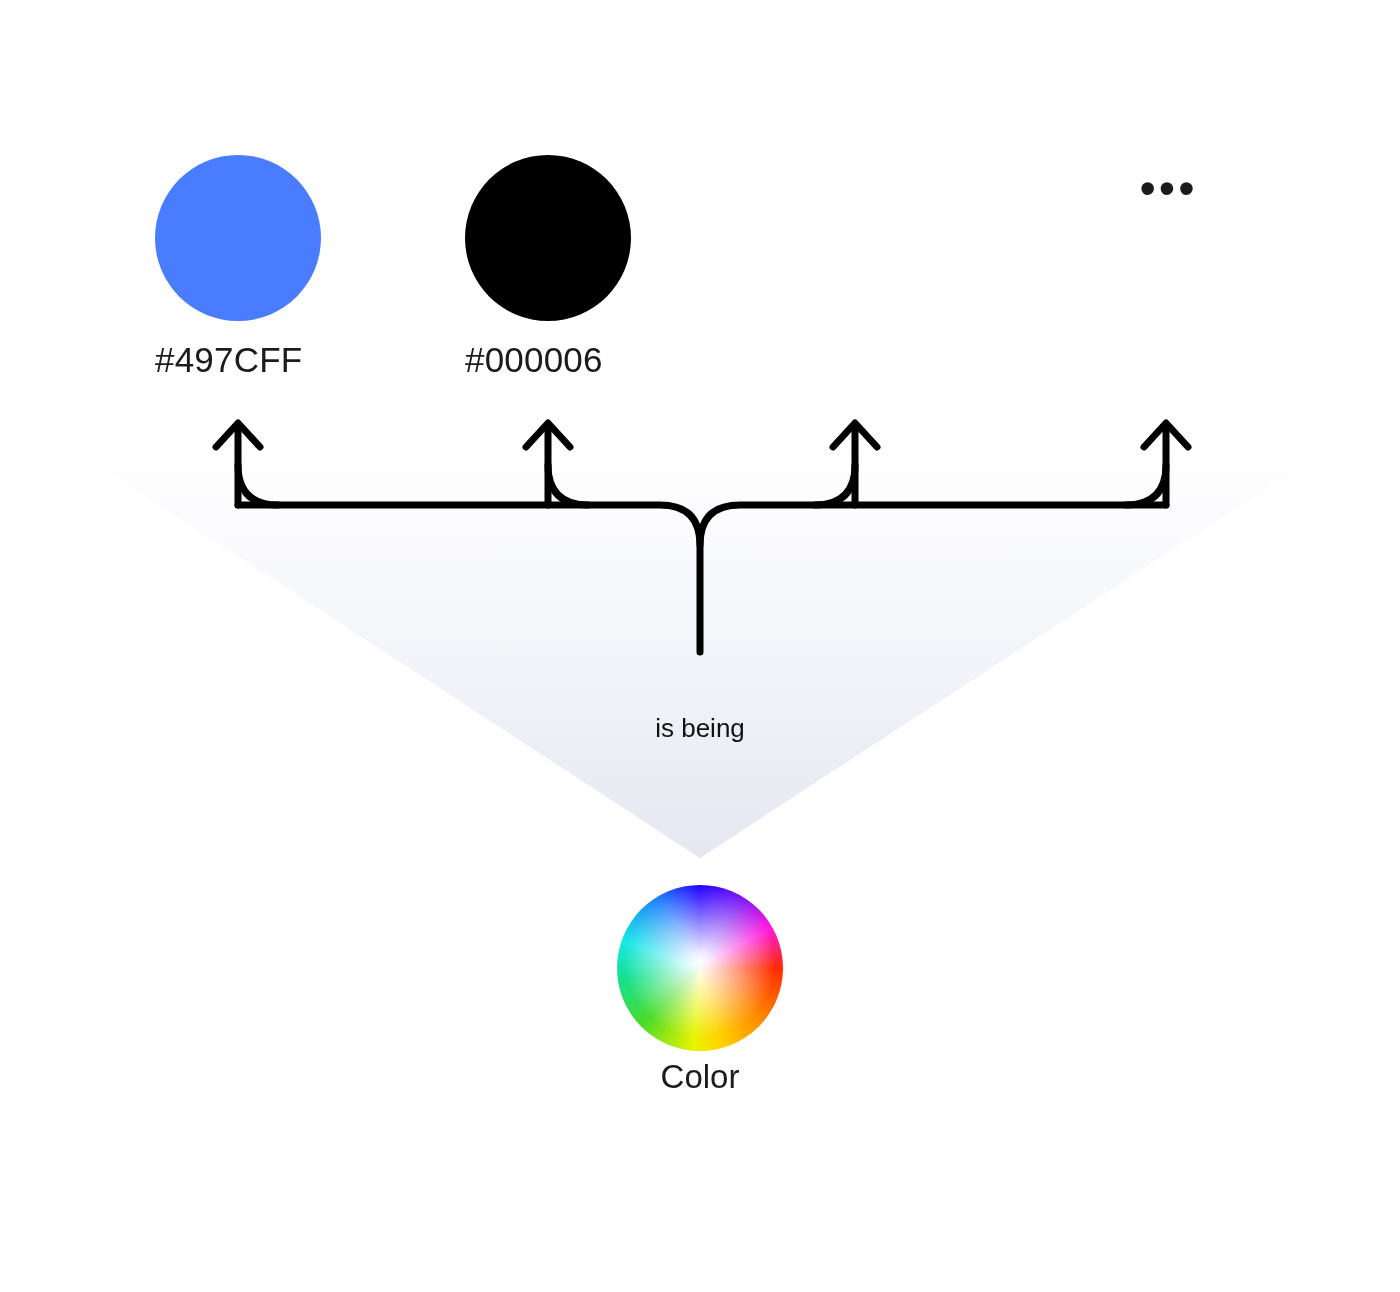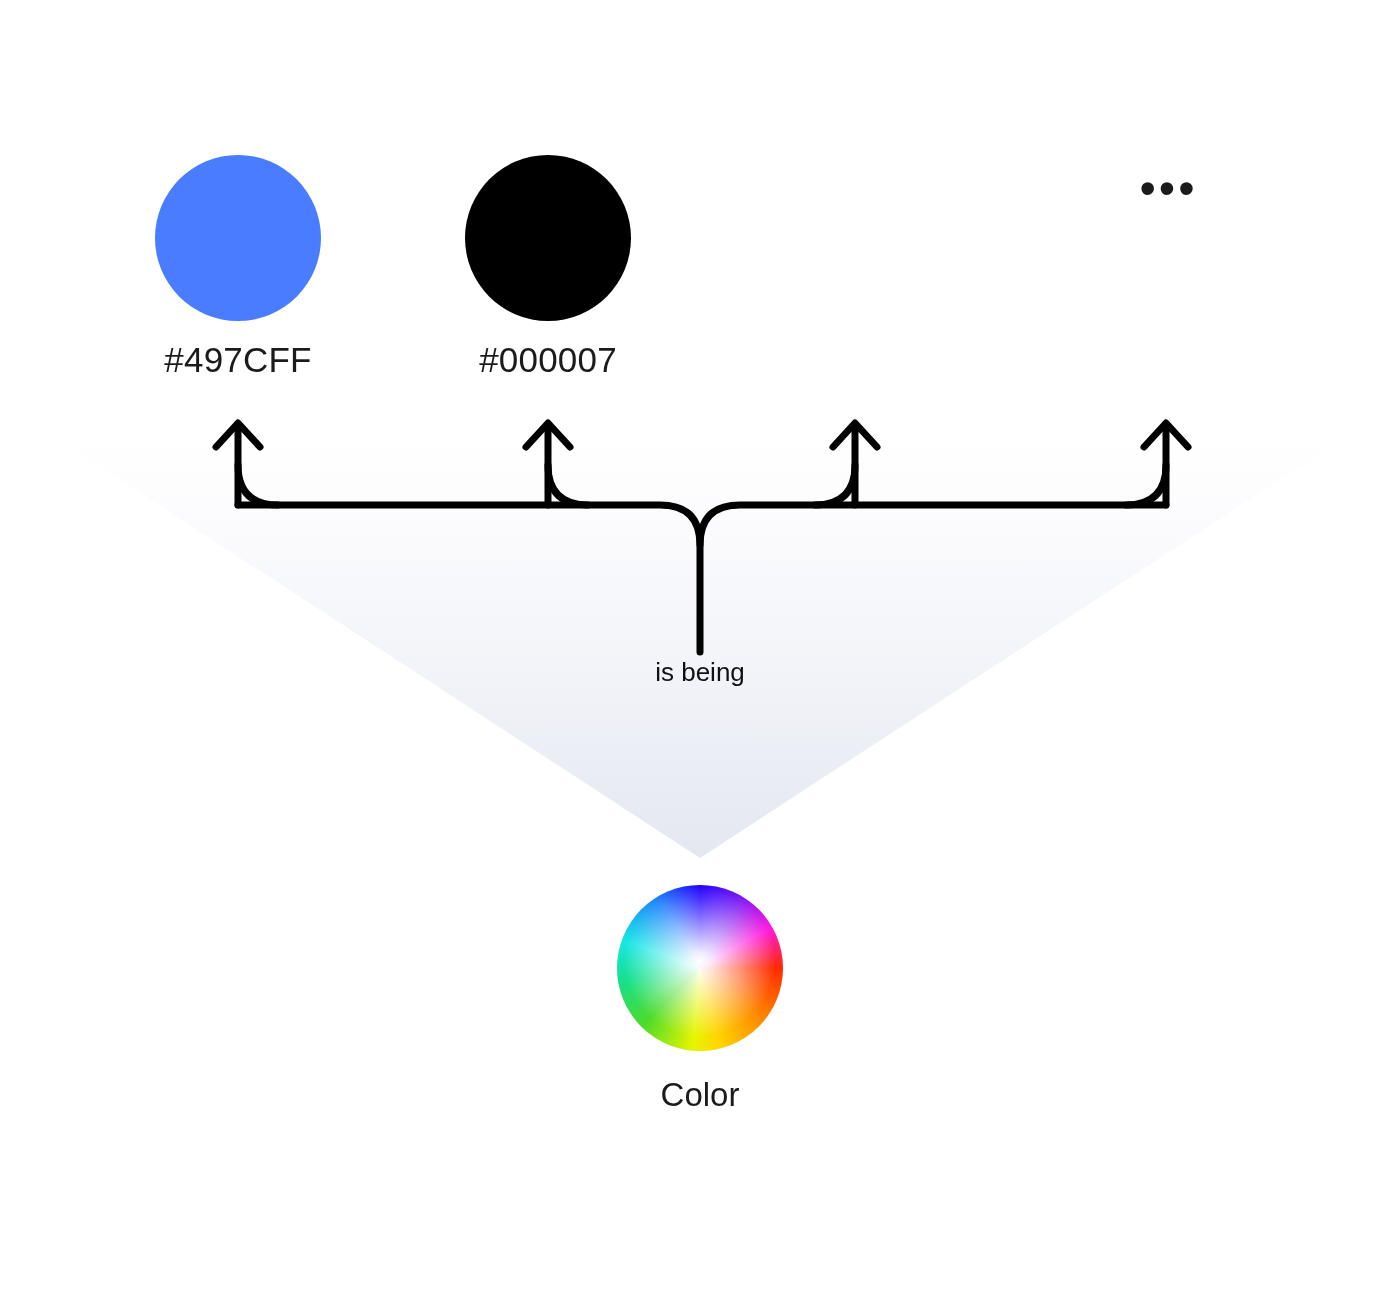--- a/index.html
+++ b/index.html
@@ -34,21 +34,21 @@
   .swatch-row {
     position: absolute;
     left: 0;
     top: 155px;
     width: 1400px;
     height: 240px;
   }
   .swatch {
     position: absolute;
     width: 166px;
-    text-align: center;
+    text-align: left;
   }
   .swatch .dot {
     width: 166px;
     height: 166px;
     border-radius: 50%;
     display: block;
   }
   .swatch .hex {
     display: block;
     margin-top: 17px;
@@ -83,21 +83,21 @@
     top: 0;
     width: 1400px;
     height: 1292px;
     pointer-events: none;
   }
 
   
   .relation-label {
     position: absolute;
     left: 500px;
-    top: 652px;
+    top: 708px;
     width: 400px;
     text-align: center;
     font-size: 26px;
     line-height: 40px;
     color: #111111;
   }
   .relation-label span { display: block; }
 
   
   .node {
@@ -127,21 +127,21 @@
         #16e08a 170deg,
         #19e6e6 200deg,
         #1f7cff 240deg,
         #2200ff 270deg,
         #7a1bf5 300deg,
         #ff1ae0 330deg,
         #ff2a00 360deg);
   }
   .node .node-label {
     display: block;
-    margin-top: 24px;
+    margin-top: 6px;
     font-size: 33px;
     line-height: 40px;
     color: #1b1b1b;
   }
 </style>
 </head>
 <body>
 
 <div id="stage">
 
@@ -159,21 +159,21 @@
 
   <div class="swatch-row">
 
     <div class="swatch swatch-1">
       <span class="dot" style="background:#497CFF"></span>
       <span class="hex">#497CFF</span>
     </div>
 
     <div class="swatch swatch-2">
       <span class="dot" style="background:#000000"></span>
-      <span class="hex">#000007</span>
+      <span class="hex">#000006</span>
     </div>
 
 
   </div>
 
   <div class="more-dots">•••</div>
 
   <svg class="connector" viewBox="0 0 1400 1292">
     <g fill="none" stroke="#000000" stroke-width="7" stroke-linecap="round" stroke-linejoin="round">
 

